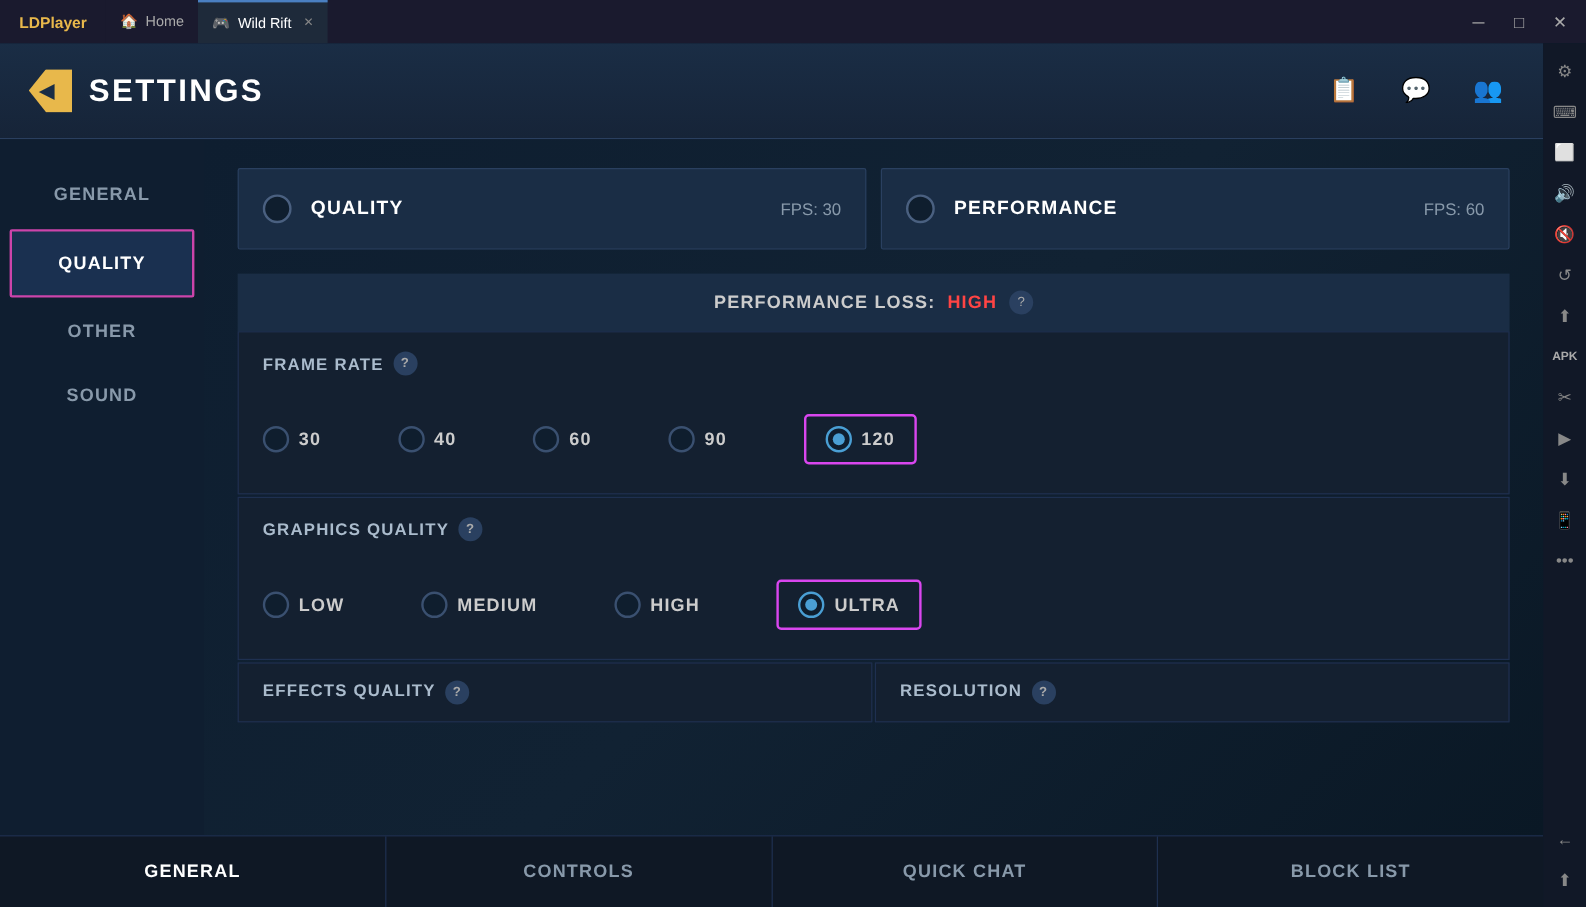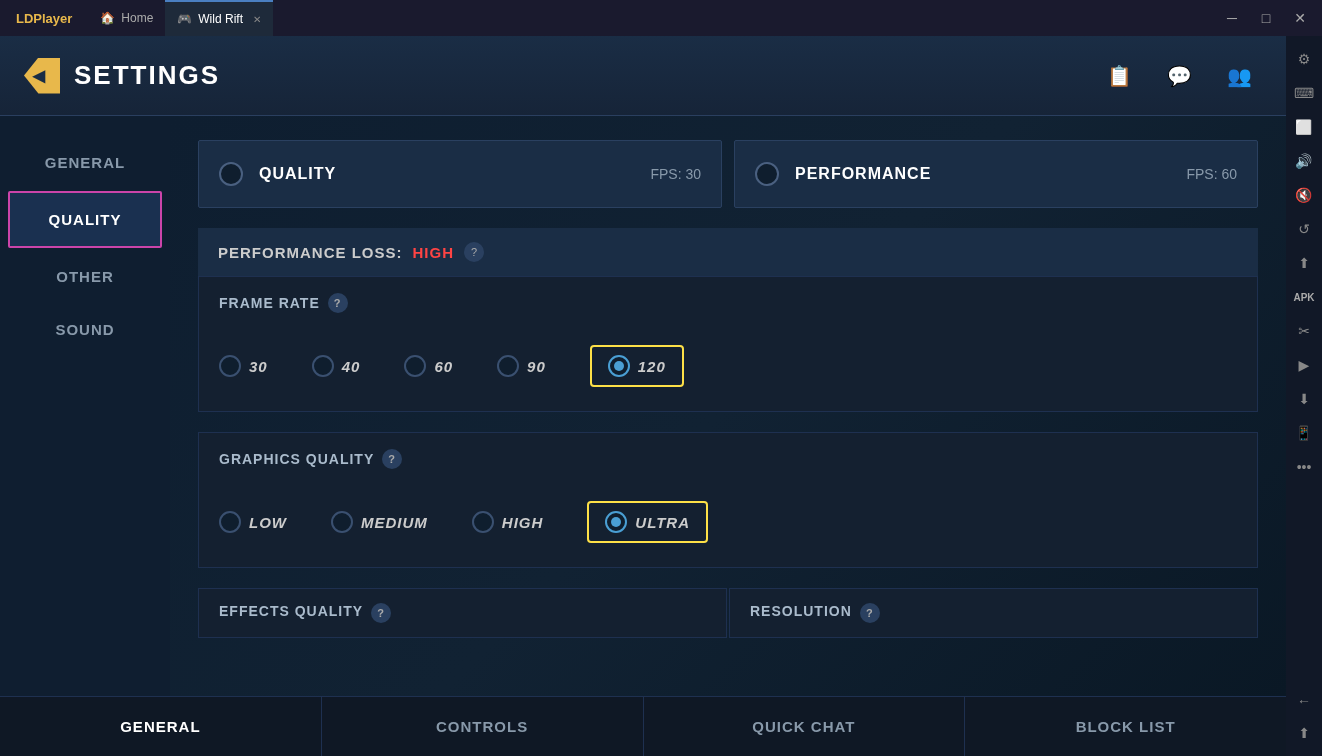--- a/index.html
+++ b/index.html
@@ -261,20 +261,21 @@
       font-size: 14px;
       color: #8899aa;
     }
 
     
     .perf-banner {
       background: #1a2d45;
       padding: 14px 20px;
       display: flex;
       align-items: center;
+      justify-content: center;
       gap: 10px;
       margin-bottom: 0;
     }
     .perf-text {
       font-size: 15px;
       font-weight: bold;
       color: #ccc;
       letter-spacing: 1px;
     }
     .perf-high {
@@ -291,38 +292,37 @@
       justify-content: center;
       color: #aaa;
       font-size: 11px;
       cursor: pointer;
     }
 
     
     .settings-panel {
       background: #142030;
       border: 1px solid #1e3050;
-      margin-bottom: 20px;
+      margin-bottom: 2px;
     }
     .panel-header {
       padding: 16px 20px;
       font-size: 14px;
       font-weight: bold;
       color: #aabbcc;
       letter-spacing: 1px;
       display: flex;
       align-items: center;
       gap: 8px;
     }
     .panel-body {
       padding: 16px 20px 24px;
       display: flex;
-      gap: 44px;
-      align-items: center;
-      font-style: italic;
+      gap: 64px;
+      align-items: center;
     }
 
     .option-group {
       display: flex;
       align-items: center;
       gap: 8px;
       cursor: pointer;
     }
     .option-label {
       font-size: 15px;
@@ -347,21 +347,21 @@
       border-color: #4a9fd4;
     }
     .opt-radio-inner {
       width: 10px;
       height: 10px;
       border-radius: 50%;
       background: #4a9fd4;
     }
 
     .option-box {
-      border: 2px solid #fde047;
+      border: 2px solid #d946ef;
       border-radius: 4px;
       padding: 8px 16px;
       display: flex;
       align-items: center;
       gap: 8px;
     }
 
     
     .panel-half-row {
       display: flex;

